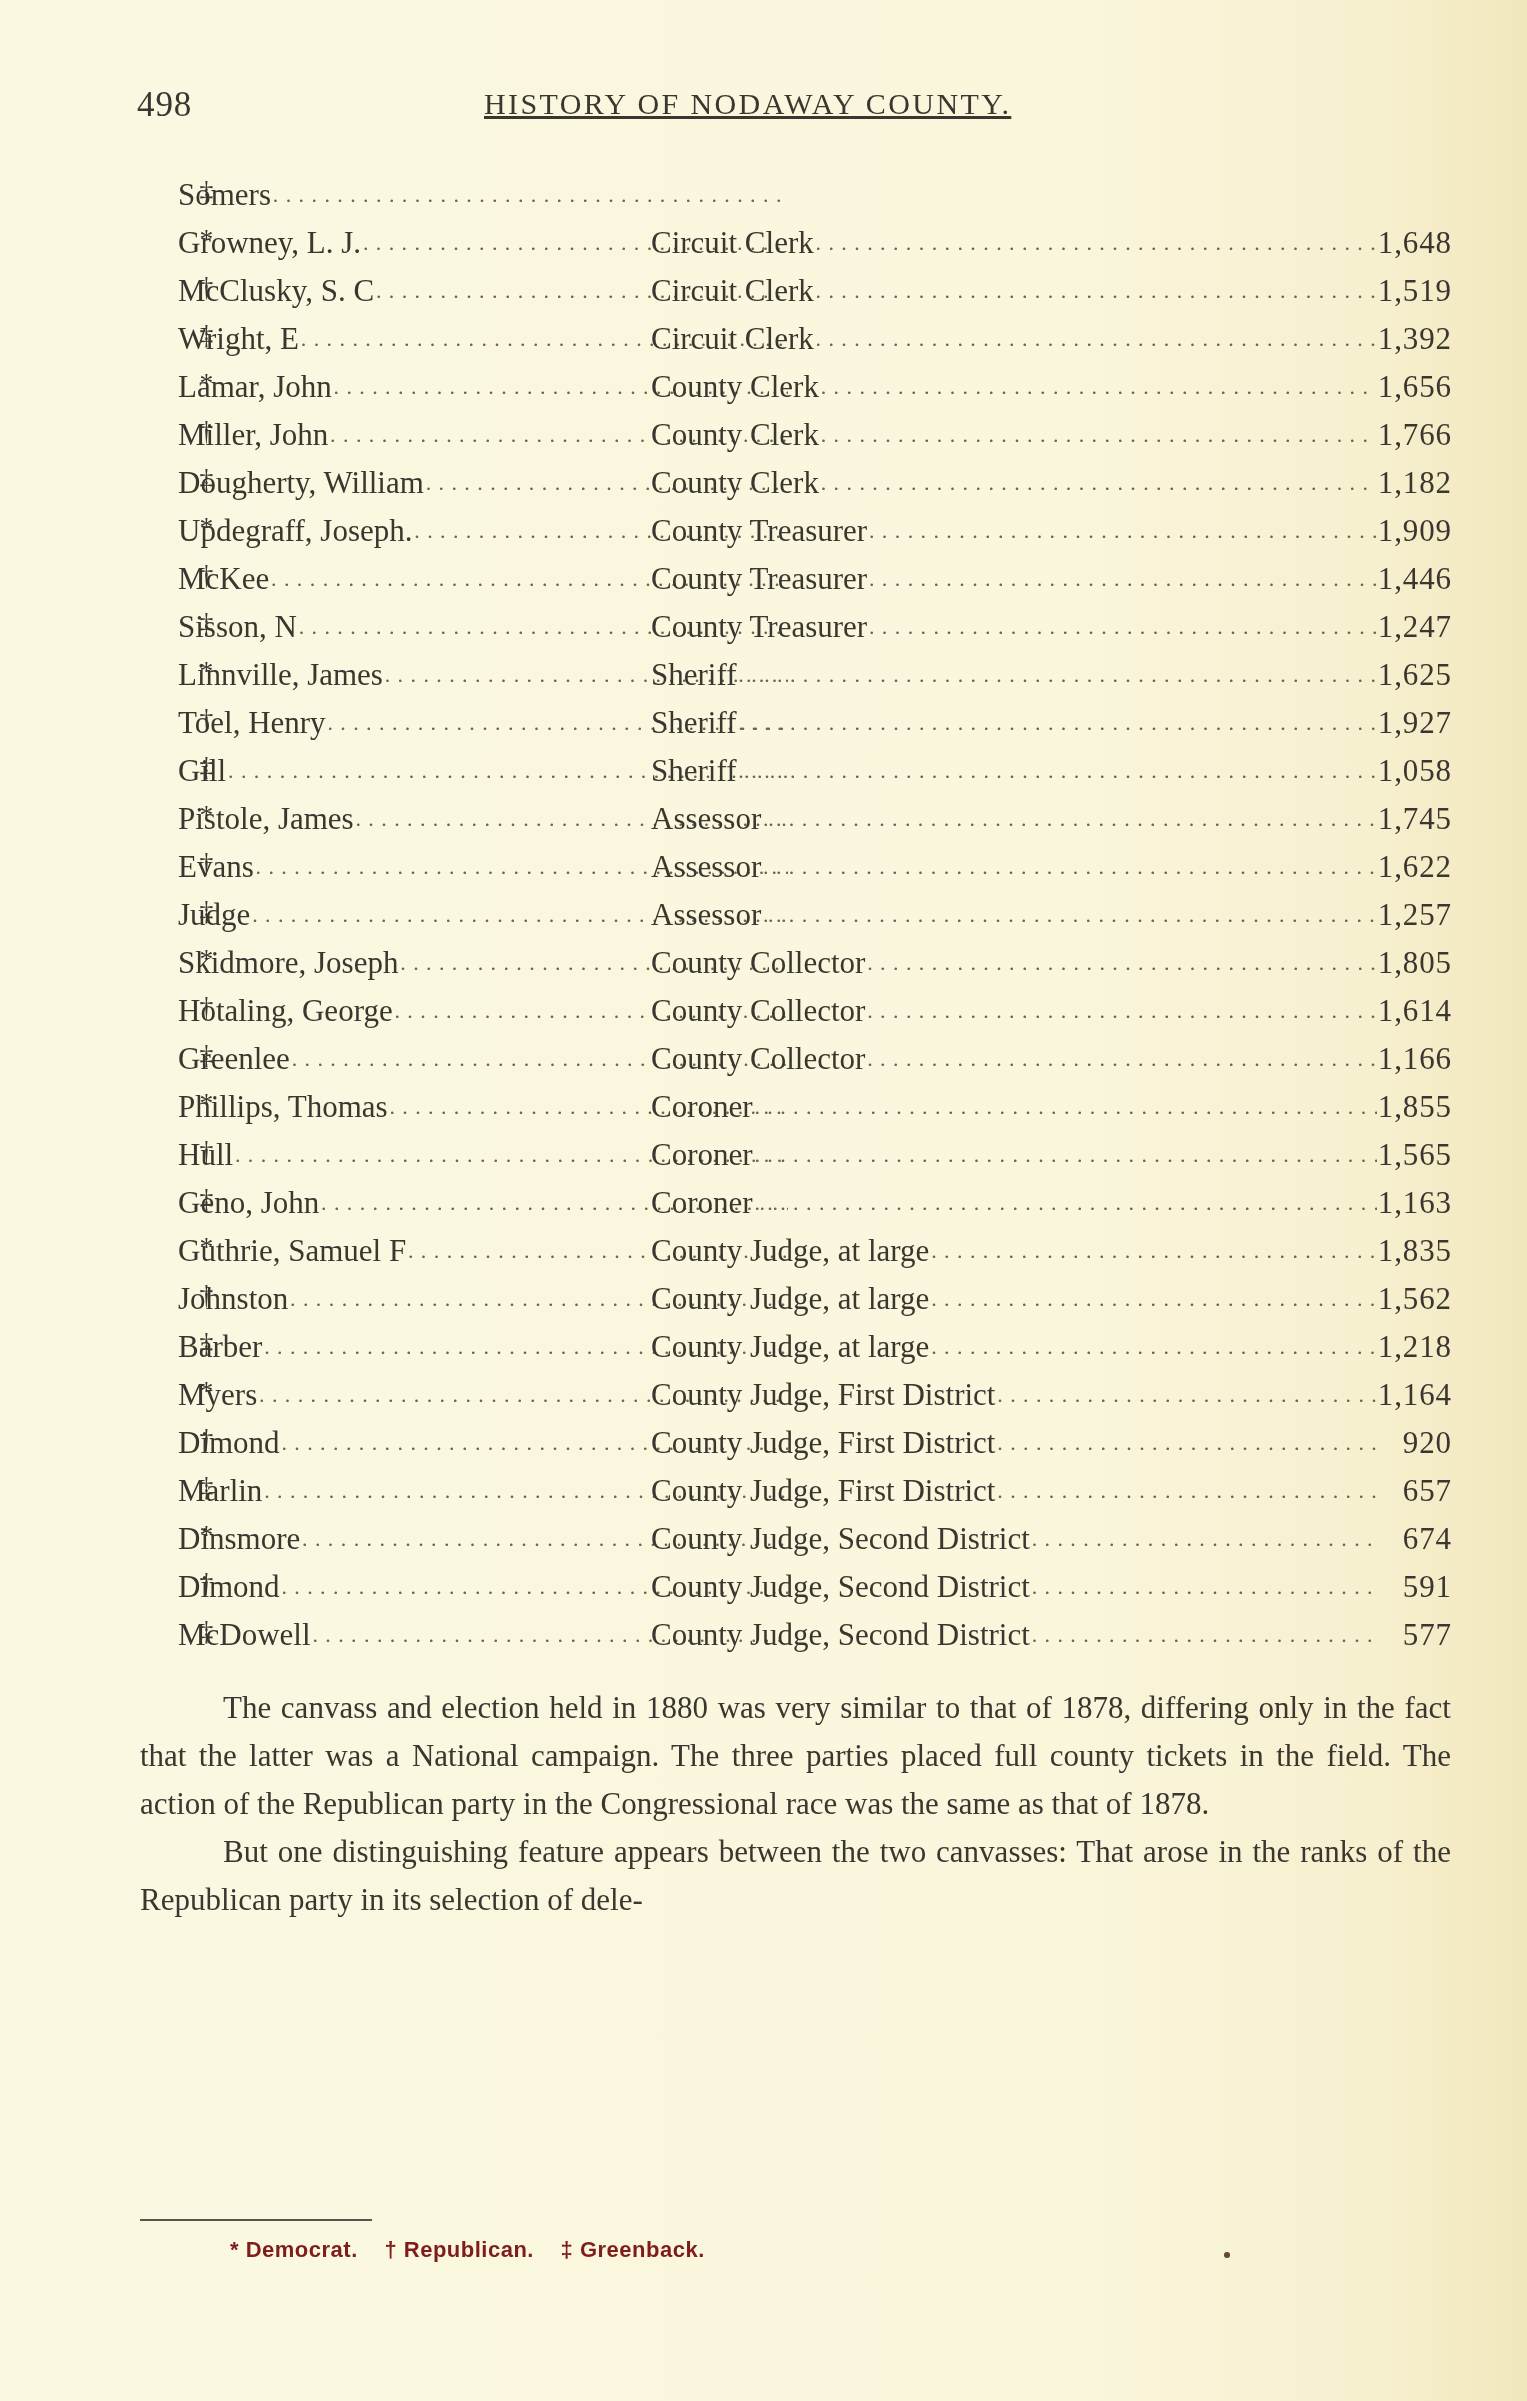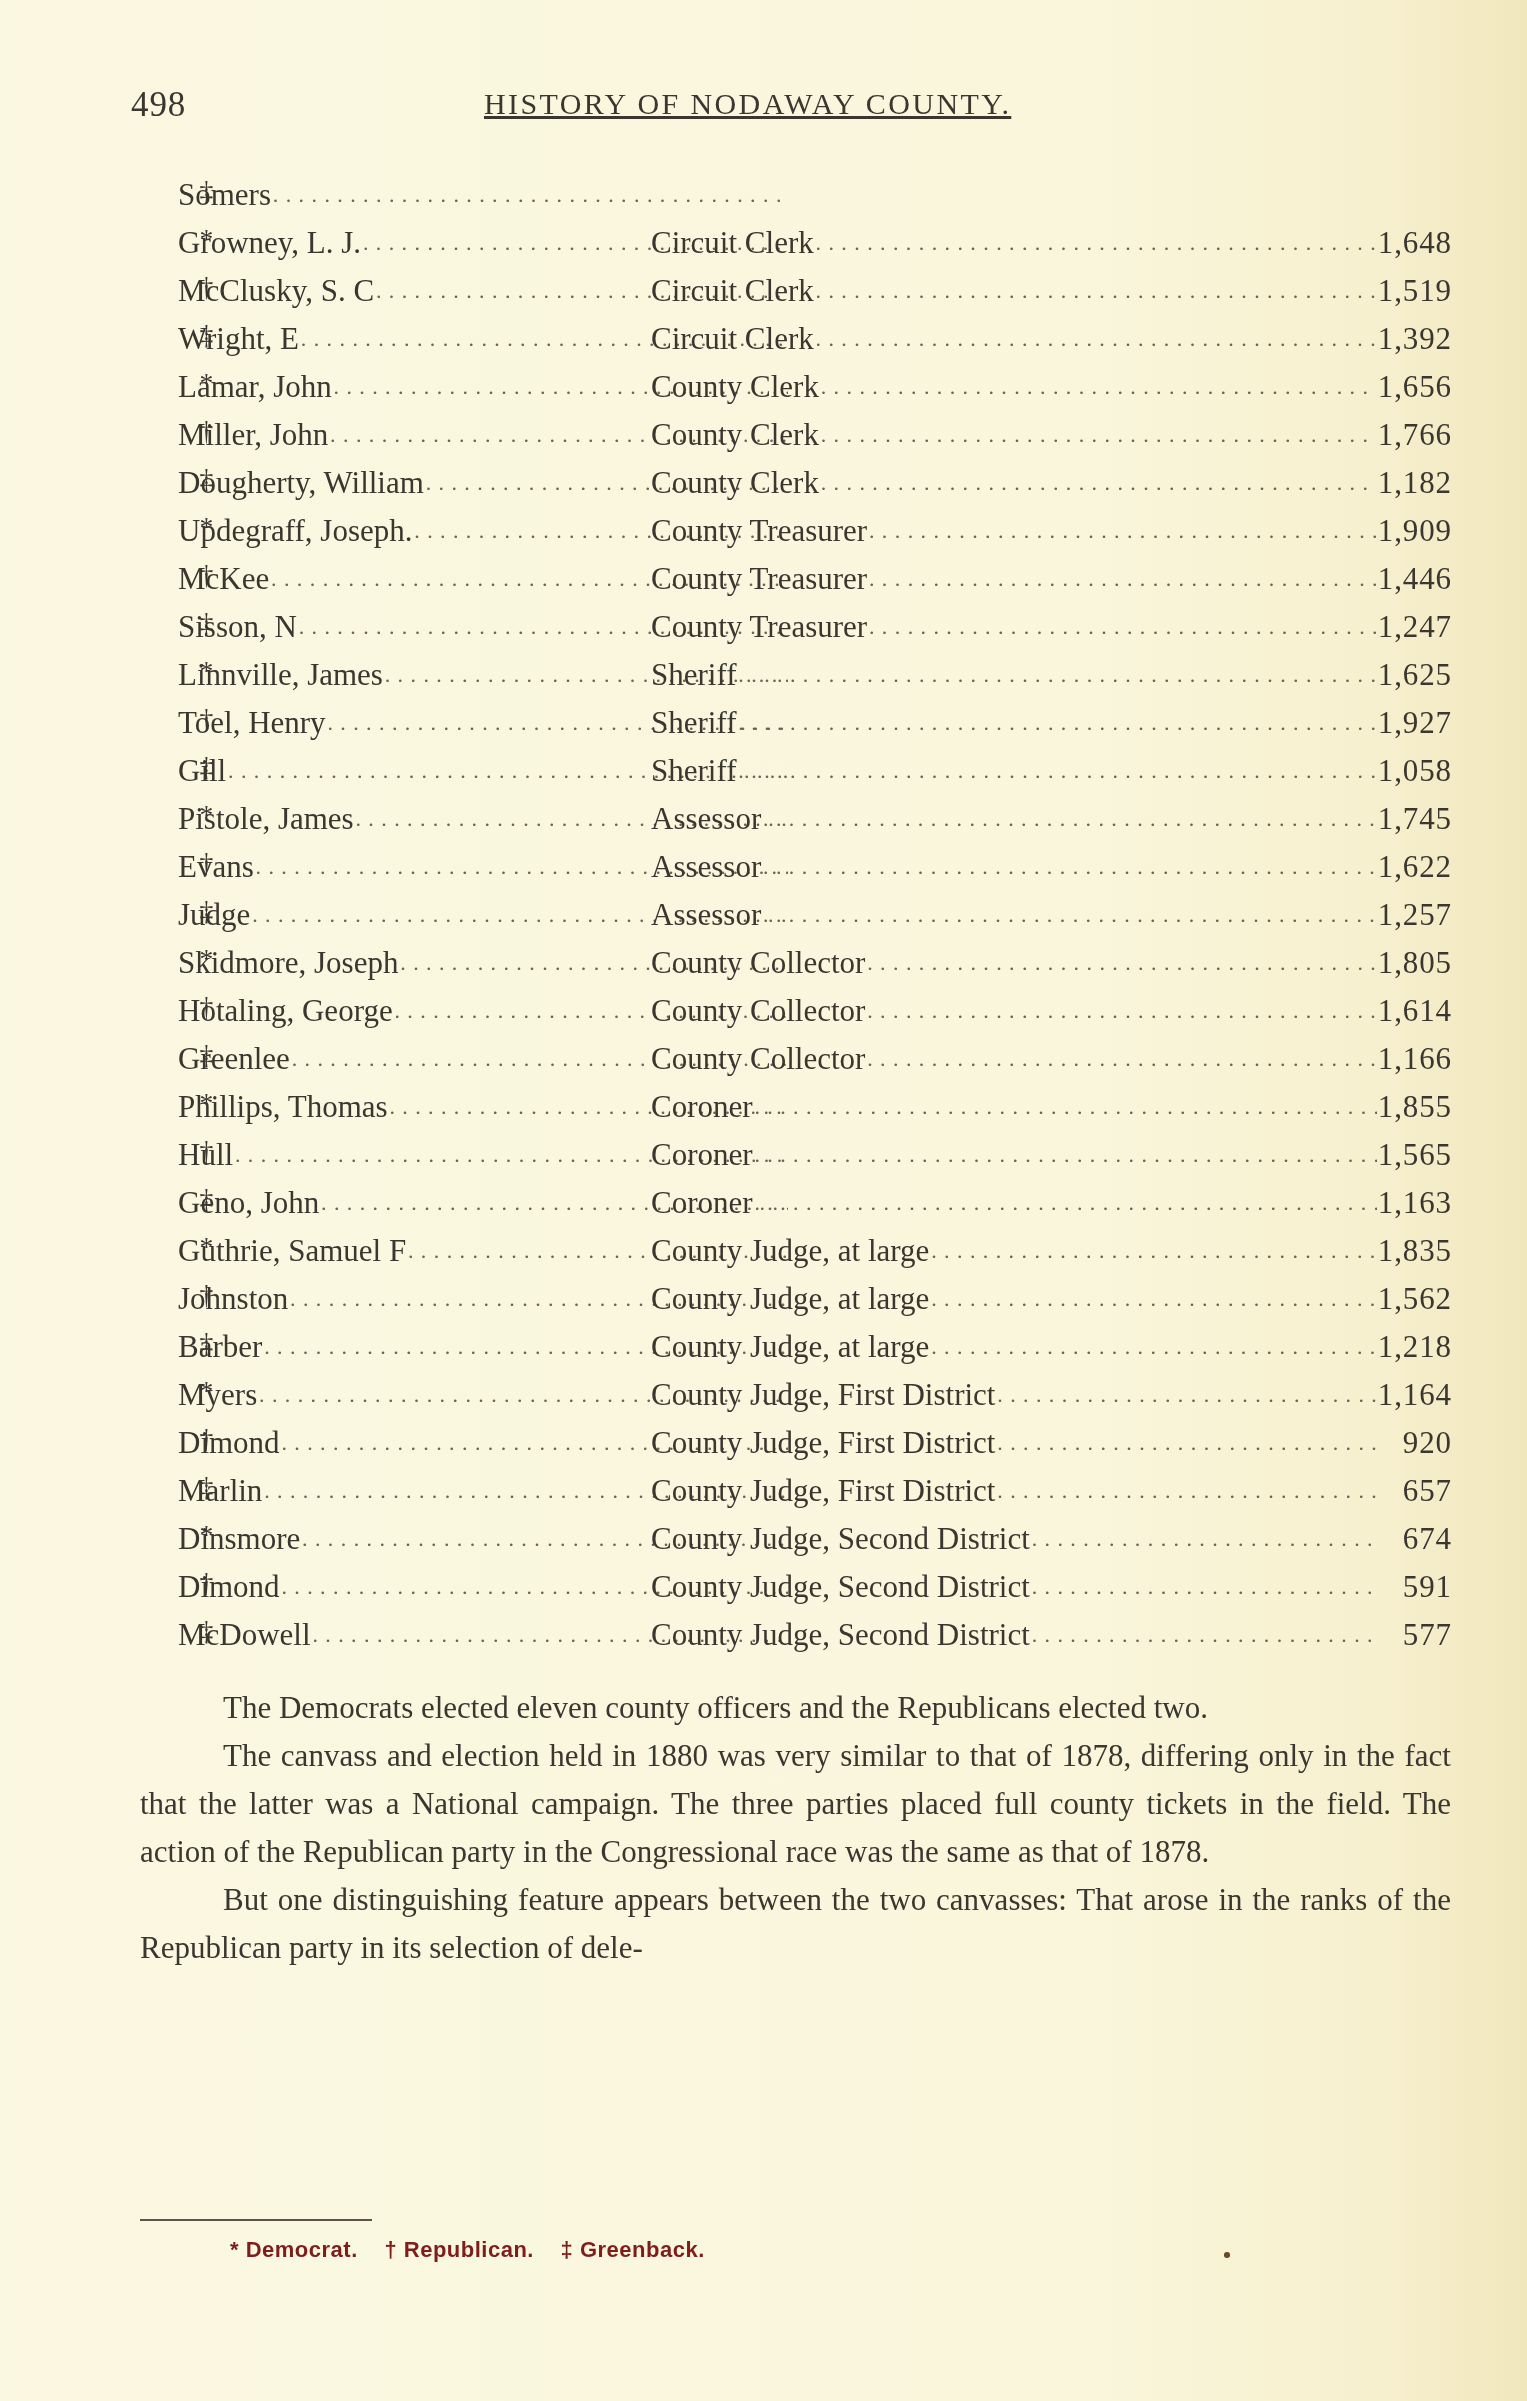--- a/index.html
+++ b/index.html
@@ -3,21 +3,21 @@
   <meta charset="utf-8">
   <style>
     html, body { margin: 0; padding: 0; }
     body {
       width: 1527px; height: 2401px; position: relative; overflow: hidden;
       background: linear-gradient(90deg, #fbf8e2 0%, #faf6dc 70%, #f7f0cf 90%, #f1e7bd 100%);
       color: #3a3630;
       font-family: "Liberation Serif", "DejaVu Serif", serif;
     }
     .page-number {
-      position: absolute; left: 131px; top: 85px;
+      position: absolute; left: 137px; top: 85px;
       font-size: 35px; line-height: 40px; letter-spacing: 0.9px;
     }
     .running-head {
       position: absolute; left: 484px; top: 85px; width: 432px;
       font-size: 30px; line-height: 37px; letter-spacing: 2.4px; white-space: nowrap; text-decoration: underline;
     }
     .vote-table {
       position: absolute; left: 138px; top: 171px; width: 1314px;
     }
     .row {
@@ -431,21 +431,20 @@
     </div>
     <div class="office-cell">
       <span class="txt office">County Judge, Second District</span>
       <span class="dots"></span>
       <span class="votes">577</span>
     </div>
   </div>
     </div>
 
   <div class="prose">
-    <p>The Democrats elected eleven county officers and the Republicans elected two.</p>
     <p>The canvass and election held in 1880 was very similar to that of 1878, differing only in the fact that the latter was a National campaign. The three parties placed full county tickets in the field.  The action of the Republican party in the Congressional race was the same as that of 1878.</p>
     <p>But one distinguishing feature appears between the two canvasses: That arose in the ranks of the Republican party in its selection of dele-</p>
   </div>
 
   <div class="footnote-rule"></div>
   <div class="footnote">
     <span>* Democrat.</span>
     <span>† Republican.</span>
     <span>‡ Greenback.</span>
   </div>

